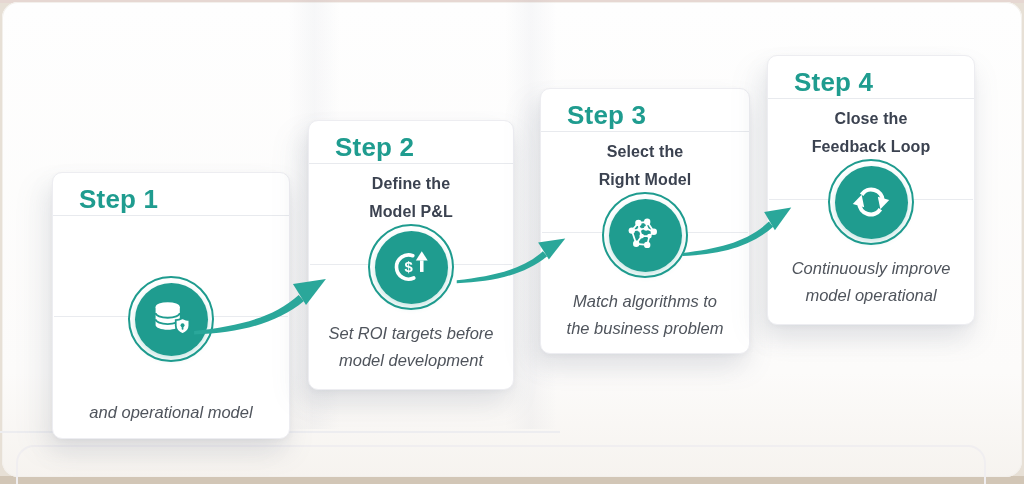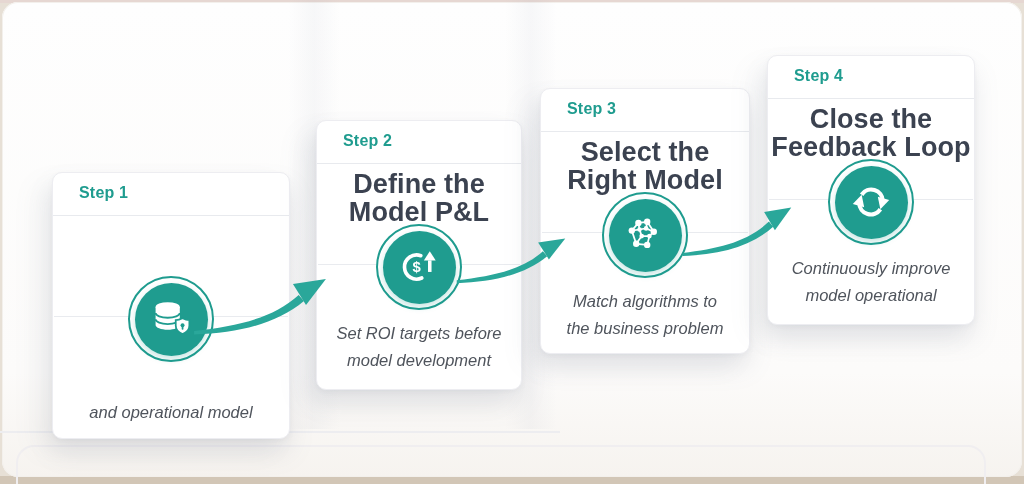--- a/index.html
+++ b/index.html
@@ -18,27 +18,27 @@
   .trace-line{position:absolute;left:0;top:431px;width:560px;height:2px;background:#ededf0;z-index:2}
   .trace-panel{position:absolute;left:16px;top:445px;width:966px;height:60px;border:2px solid #f0eef0;border-radius:18px;background:transparent;z-index:2}
   .band{position:absolute;top:0;bottom:55px;width:52px;background:linear-gradient(90deg,rgba(150,155,175,0),rgba(150,155,175,0.07),rgba(150,155,175,0));z-index:2}
   .band.b1{left:288px}.band.b2{left:505px}
 
   .card{
     position:absolute;background:#ffffff;border:1px solid #ededf1;border-radius:10px;z-index:3;
     box-shadow:0 14px 24px rgba(120,126,148,.15),-16px 12px 26px rgba(120,126,148,.07),0 2px 5px rgba(120,126,148,.07);
   }
   .card1{left:52px;top:172px;width:236px;height:265px}
-  .card2{left:316px;top:120px;width:204px;height:268px}
+  .card2{left:308px;top:120px;width:204px;height:268px}
   .card3{left:540px;top:88px;width:208px;height:264px}
   .card4{left:767px;top:55px;width:206px;height:268px}
 
-  .step-label{position:absolute;left:26px;top:11px;font-size:16px;font-weight:bold;color:var(--accent,#1f9c8f);letter-spacing:.2px}
+  .step-label{position:absolute;left:26px;top:11px;font-size:26px;font-weight:bold;color:var(--accent,#1f9c8f);letter-spacing:.2px}
   .card-divider{position:absolute;left:0;right:0;top:42px;height:1px;background:#e8eaee}
-  .title{position:absolute;left:0;right:0;top:49px;margin:0;text-align:center;font-size:27px;line-height:28px;font-weight:bold;color:var(--title,#3b4250);letter-spacing:.1px}
+  .title{position:absolute;left:0;right:0;top:49px;margin:0;text-align:center;font-size:16px;line-height:28px;font-weight:bold;color:var(--title,#3b4250);letter-spacing:.1px}
   .icon-line{position:absolute;left:1px;right:1px;top:143px;height:1px;background:#e9ebef}
   .icon-badge{
     position:absolute;left:50%;top:103px;transform:translateX(-50%);
     width:86px;height:86px;box-sizing:border-box;border:2px solid var(--accent,#1f9c8f);
     border-radius:50%;background:#fff;display:flex;align-items:center;justify-content:center;
   }
   .icon-disc{width:73px;height:73px;border-radius:50%;background:var(--accent,#1f9c8f);display:flex;align-items:center;justify-content:center;box-shadow:0 3px 6px rgba(31,156,143,.25)}
   .subtitle{position:absolute;left:6px;right:6px;top:191px;margin:8px;text-align:center;font-style:italic;font-size:16.5px;line-height:27px;color:var(--subtitle,#4f545c)}
 
   .arrow{position:absolute;z-index:4;fill:var(--arrow,#2aa79a)}

